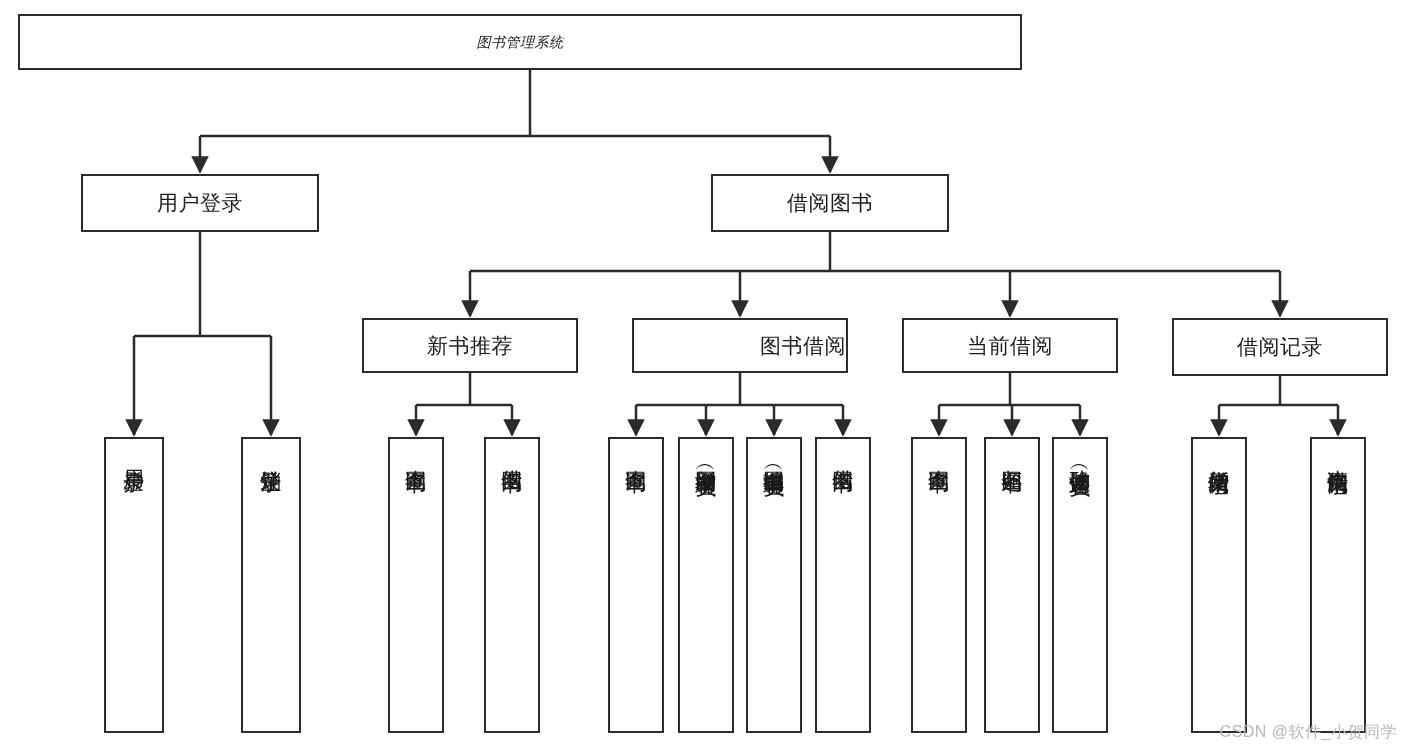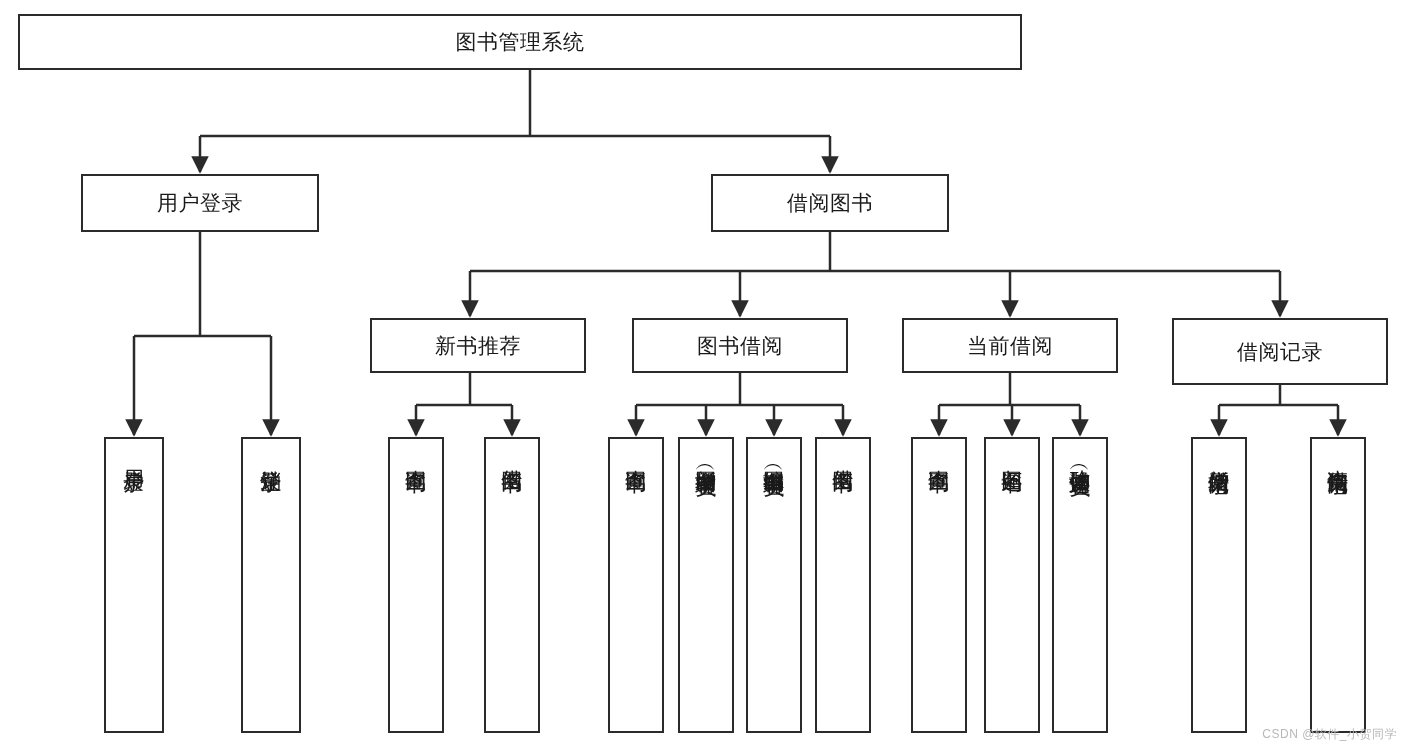--- a/index.html
+++ b/index.html
@@ -34,42 +34,43 @@
     align-items: center;
     justify-content: center;
     color: #1a1a1a;
   }
   .node-box.horizontal {
     font-size: 21px;
     line-height: 1.2;
     letter-spacing: 0.5px;
   }
   .node-box.root {
-    font-size: 21px;
+    font-size: 14px;
+    font-style: italic;
   }
   .node-label-v {
     writing-mode: vertical-rl;
     text-orientation: upright;
     font-size: 21px;
     line-height: 1.22;
     letter-spacing: 1px;
     text-align: start;
     white-space: nowrap;
     color: #1a1a1a;
   }
   .node-box.vertical {
     align-items: flex-start;
     justify-content: center;
     padding-top: 14px;
   }
   .watermark {
     position: absolute;
     right: 8px;
     bottom: 4px;
-    font-size: 12px;
+    font-size: 16px;
     color: #b8b8b8;
     letter-spacing: 0.5px;
     white-space: nowrap;
     user-select: none;
     text-align: center;
   }
 </style>
 </head>
 <body>
 
@@ -121,30 +122,30 @@
   <div id="nodes-layer">
       <div class="node-box horizontal root" style="left: 18px; top: 14px; width: 1004px; height: 56px;">
         <span>图书管理系统</span>
       </div>
       <div class="node-box horizontal" style="left: 81px; top: 174px; width: 238px; height: 58px;">
         <span>用户登录</span>
       </div>
       <div class="node-box horizontal" style="left: 711px; top: 174px; width: 238px; height: 58px;">
         <span>借阅图书</span>
       </div>
-      <div class="node-box horizontal" style="left: 362px; top: 318px; width: 216px; height: 55px; margin-left: 8px;">
+      <div class="node-box horizontal" style="left: 362px; top: 318px; width: 216px; height: 55px;">
         <span>新书推荐</span>
       </div>
-      <div class="node-box horizontal" style="left: 632px; top: 318px; width: 216px; height: 55px;">
+      <div class="node-box horizontal" style="left: 632px; top: 318px; width: 216px; height: 55px; justify-content: flex-end;">
         <span>图书借阅</span>
       </div>
       <div class="node-box horizontal" style="left: 902px; top: 318px; width: 216px; height: 55px; align-items: center;">
         <span>当前借阅</span>
       </div>
-      <div class="node-box horizontal" style="left: 1172px; top: 318px; width: 216px; height: 67px;">
+      <div class="node-box horizontal" style="left: 1172px; top: 318px; width: 216px; height: 58px;">
         <span>借阅记录</span>
       </div>
       <div class="node-box vertical" style="left: 104px; top: 437px; width: 60px; height: 296px;">
         <span class="node-label-v">用户登录</span>
       </div>
       <div class="node-box vertical" style="left: 241px; top: 437px; width: 60px; height: 296px;">
         <span class="node-label-v">注销登录</span>
       </div>
       <div class="node-box vertical" style="left: 388px; top: 437px; width: 56px; height: 296px;">
         <span class="node-label-v">查询图书</span>

